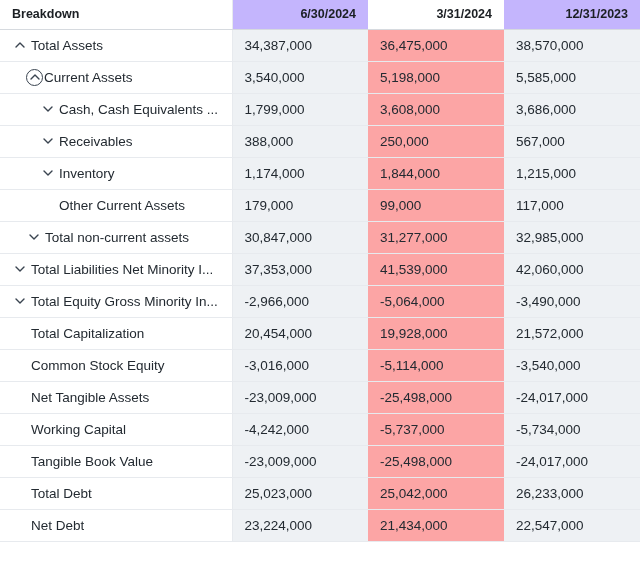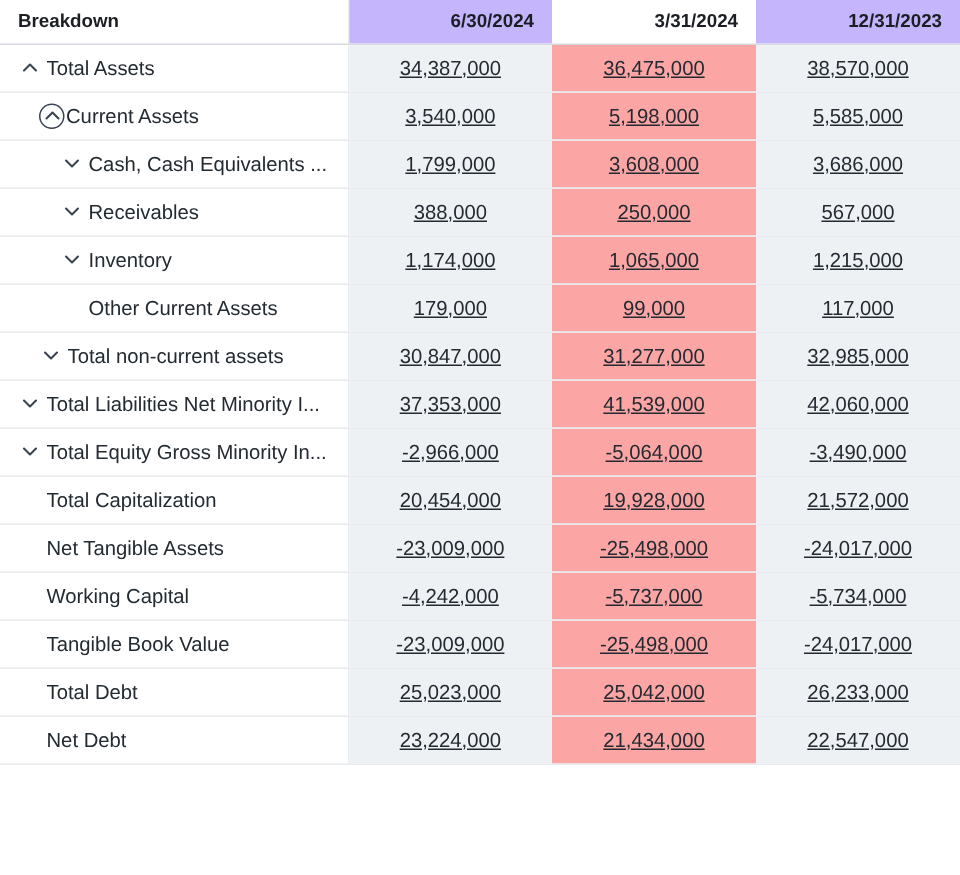--- a/index.html
+++ b/index.html
@@ -58,23 +58,22 @@
     overflow: hidden;
     font-size: 13.5px;
     color: #232a31;
   }
   tbody td.cell-label {
     text-align: left;
     border-right: 1px solid #e7eaee;
     background: #ffffff;
   }
   tbody td.cell-value {
-    text-align: center;
+    text-align: left;
     font-variant-numeric: tabular-nums;
-    text-decoration: underline;
   }
   tbody td.shaded { background: #eef1f4; }
   tbody td.plain  { background: #fca5a5; }
 
   
   .label-wrap {
     display: flex;
     align-items: center;
     height: 100%;
     overflow: hidden;
@@ -193,21 +192,21 @@
           <div class="label-wrap lvl-2">
             <span class="chev">
               <svg width="12" height="12" viewBox="0 0 12 12" aria-hidden="true">
                 <path d="M2 4 L6 8 L10 4" fill="none" stroke="currentColor" stroke-width="1.4" stroke-linecap="round" stroke-linejoin="round"></path>
               </svg>
             </span>
             <span class="label-text">Inventory</span>
           </div>
         </td>
         <td class="cell-value shaded">1,174,000</td>
-        <td class="cell-value plain">1,065,000</td>
+        <td class="cell-value plain">1,844,000</td>
         <td class="cell-value shaded">1,215,000</td>
       </tr>
       <tr>
         <td class="cell-label">
           <div class="label-wrap lvl-2">
             <span class="chev none"></span>
             <span class="label-text">Other Current Assets</span>
           </div>
         </td>
         <td class="cell-value shaded">179,000</td>
@@ -267,20 +266,31 @@
           </div>
         </td>
         <td class="cell-value shaded">20,454,000</td>
         <td class="cell-value plain">19,928,000</td>
         <td class="cell-value shaded">21,572,000</td>
       </tr>
       <tr>
         <td class="cell-label">
           <div class="label-wrap lvl-0">
             <span class="chev none"></span>
+            <span class="label-text">Common Stock Equity</span>
+          </div>
+        </td>
+        <td class="cell-value shaded">-3,016,000</td>
+        <td class="cell-value plain">-5,114,000</td>
+        <td class="cell-value shaded">-3,540,000</td>
+      </tr>
+      <tr>
+        <td class="cell-label">
+          <div class="label-wrap lvl-0">
+            <span class="chev none"></span>
             <span class="label-text">Net Tangible Assets</span>
           </div>
         </td>
         <td class="cell-value shaded">-23,009,000</td>
         <td class="cell-value plain">-25,498,000</td>
         <td class="cell-value shaded">-24,017,000</td>
       </tr>
       <tr>
         <td class="cell-label">
           <div class="label-wrap lvl-0">

